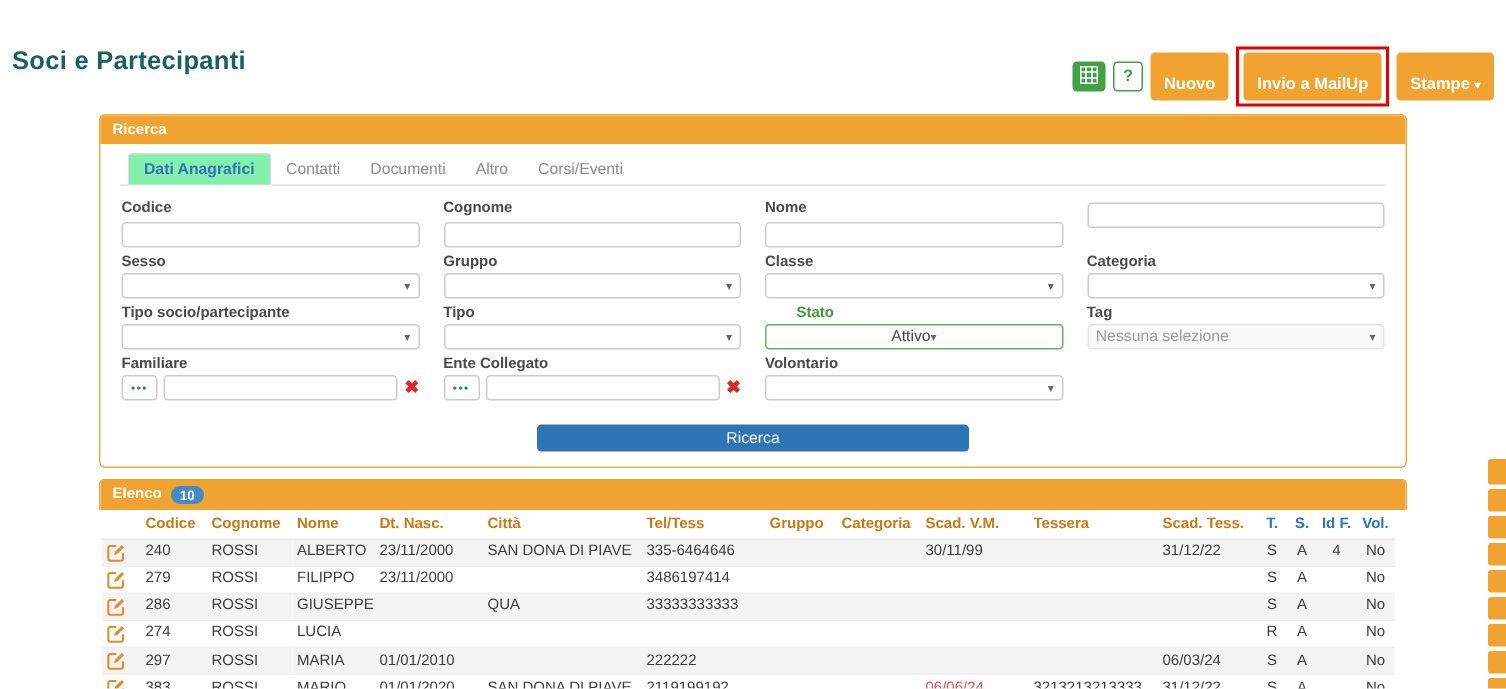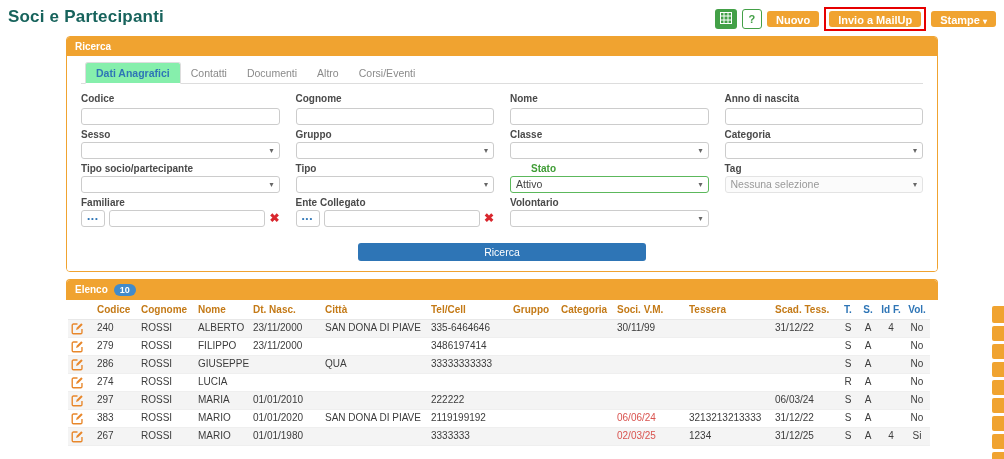--- a/index.html
+++ b/index.html
@@ -2,47 +2,47 @@
 <html><head>
 <meta charset="utf-8">
 <style>
   * { box-sizing: border-box; margin: 0; padding: 0; }
   html, body {
     width: 1004px; height: 459px; overflow: hidden;
     background: #fff; font-family: "Liberation Sans", sans-serif;
     position: relative;
   }
   
-  .topbar { display: flex; justify-content: space-between; align-items: flex-start; padding: 7px 8px 3px 8px; }
+  .topbar { display: flex; justify-content: space-between; align-items: flex-start; padding: 7px 8px 3px 8px; margin-top: 24px; }
   .topbar h1 { font-size: 17px; font-weight: bold; color: #17635c; letter-spacing: .2px; }
   .topbar-actions { display: flex; align-items: center; gap: 5px; padding-right: 0; }
   .btn { border: none; border-radius: 3px; font-size: 11px; cursor: pointer; font-family: inherit; line-height: 1; }
   .btn-green { background: #43a047; width: 22px; height: 20px; display: inline-flex; align-items: center; justify-content: center; }
   .btn-help { background: #fff; border: 1px solid #43a047; color: #43a047; width: 20px; height: 20px; font-weight: bold; }
-  .btn-orange { background: #f0a330; color: #fff; height: 16px; padding: 4px 9px; font-weight: bold; text-align: center; }
+  .btn-orange { background: #f0a330; color: #fff; height: 16px; padding: 16px 9px; font-weight: bold; text-align: center; }
   .highlight-box { border: 2px solid #e60000; padding: 2px 3px; display: inline-flex; align-items: center; }
   .caret { font-size: 8px; }
   
   .panel { margin: 0 66px; border: 1px solid #f0a330; border-radius: 4px; overflow: hidden; }
   .search-panel { margin-top: 2px; }
   .panel-header { background: #f0a330; color: #fff; font-size: 10px; font-weight: bold; padding: 4px 8px; display: flex; align-items: center; gap: 6px; }
   .panel-body { background: #fff; padding: 6px 14px 8px; }
   
   .tabs { border-bottom: 1px solid #ddd; padding-left: 4px; margin-bottom: 9px; }
   .tab { display: inline-block; padding: 4px 10px; font-size: 10.5px; color: #8a8a8a; cursor: pointer; }
   .tab.active { color: #2e75b6; font-weight: bold; border: 1px solid #ddd; border-bottom-color: #fff; border-radius: 3px 3px 0 0; background: #86efac; margin-bottom: -1px; }
   
   .form-grid { display: grid; grid-template-columns: repeat(4, 1fr); column-gap: 16px; row-gap: 4px; }
   .field label { display: block; font-size: 10px; font-weight: bold; color: #4a4a4a; margin-bottom: 2px; }
   .field label.green { color: #3f9c35; padding-left: 21px; }
   .field input[type="text"] { width: 100%; height: 17px; border: 1px solid #ccc; border-radius: 3px; font-size: 10.5px; padding: 0 5px; }
   .select { width: 100%; height: 17px; border: 1px solid #ccc; border-radius: 3px; font-size: 10.5px; padding: 0 5px; background: #fff;
             display: flex; align-items: center; justify-content: space-between; color: #444; cursor: pointer; }
   .select .caret { color: #666; font-size: 8px; }
-  .select.green { border-color: #5cb85c; }
+  .select.green { border-color: #5cb85c; justify-content: center; }
   .select.muted { color: #999; border-color: #e3e3e3; background: #fbfbfb; }
   .combo { display: flex; align-items: center; gap: 4px; }
   .dots-btn { width: 24px; height: 17px; border: 1px solid #ccc; border-radius: 3px; background: #fff; color: #2e75b6; font-size: 8px; letter-spacing: 1px; cursor: pointer; }
   .combo input { flex: 1; min-width: 0; height: 17px; border: 1px solid #ccc; border-radius: 3px; font-size: 10.5px; padding: 0 5px; }
   .clear-x { color: #d9272e; font-weight: bold; font-size: 12px; cursor: pointer; line-height: 1; }
   .btn-search { display: block; margin: 16px auto 2px; width: 288px; background: #2e75b6; color: #fff; border: none; border-radius: 3px; font-size: 10.5px; padding: 3px 0; cursor: pointer; }
   
   .list-panel { margin: 7px 66px 0; border-radius: 4px 4px 0 0; border-bottom: none; }
   .badge { background: #428bca; color: #fff; border-radius: 8px; font-size: 9px; padding: 1px 6px; font-weight: bold; }
   
@@ -103,21 +103,20 @@
       </div>
       <div class="field">
         <label>Cognome</label>
         <input type="text" value="" style="">
       </div>
       <div class="field">
         <label>Nome</label>
         <input type="text" value="" style="">
       </div>
       <div class="field">
-        <label>Anno di nascita</label>
         <input type="text" value="" style="">
       </div>
 
       <div class="field">
         <label>Sesso</label>
         <div class="select">
             <span></span>
             <span class="caret">▾</span>
           </div>
       </div>
@@ -228,24 +227,24 @@
       <col style="width: 26px;">
     </colgroup>
   <thead>
     <tr id="grid-head-row">
         <th></th>
         <th>Codice</th>
         <th>Cognome</th>
         <th>Nome</th>
         <th>Dt. Nasc.</th>
         <th>Città</th>
-        <th>Tel/Cell</th>
+        <th>Tel/Tess</th>
         <th>Gruppo</th>
         <th>Categoria</th>
-        <th>Soci. V.M.</th>
+        <th>Scad. V.M.</th>
         <th>Tessera</th>
         <th>Scad. Tess.</th>
         <th class="blue c">T.</th>
         <th class="blue c">S.</th>
         <th class="blue c">Id F.</th>
         <th class="blue c">Vol.</th>
       </tr>
   </thead>
   <tbody id="grid-body">
       <tr>

